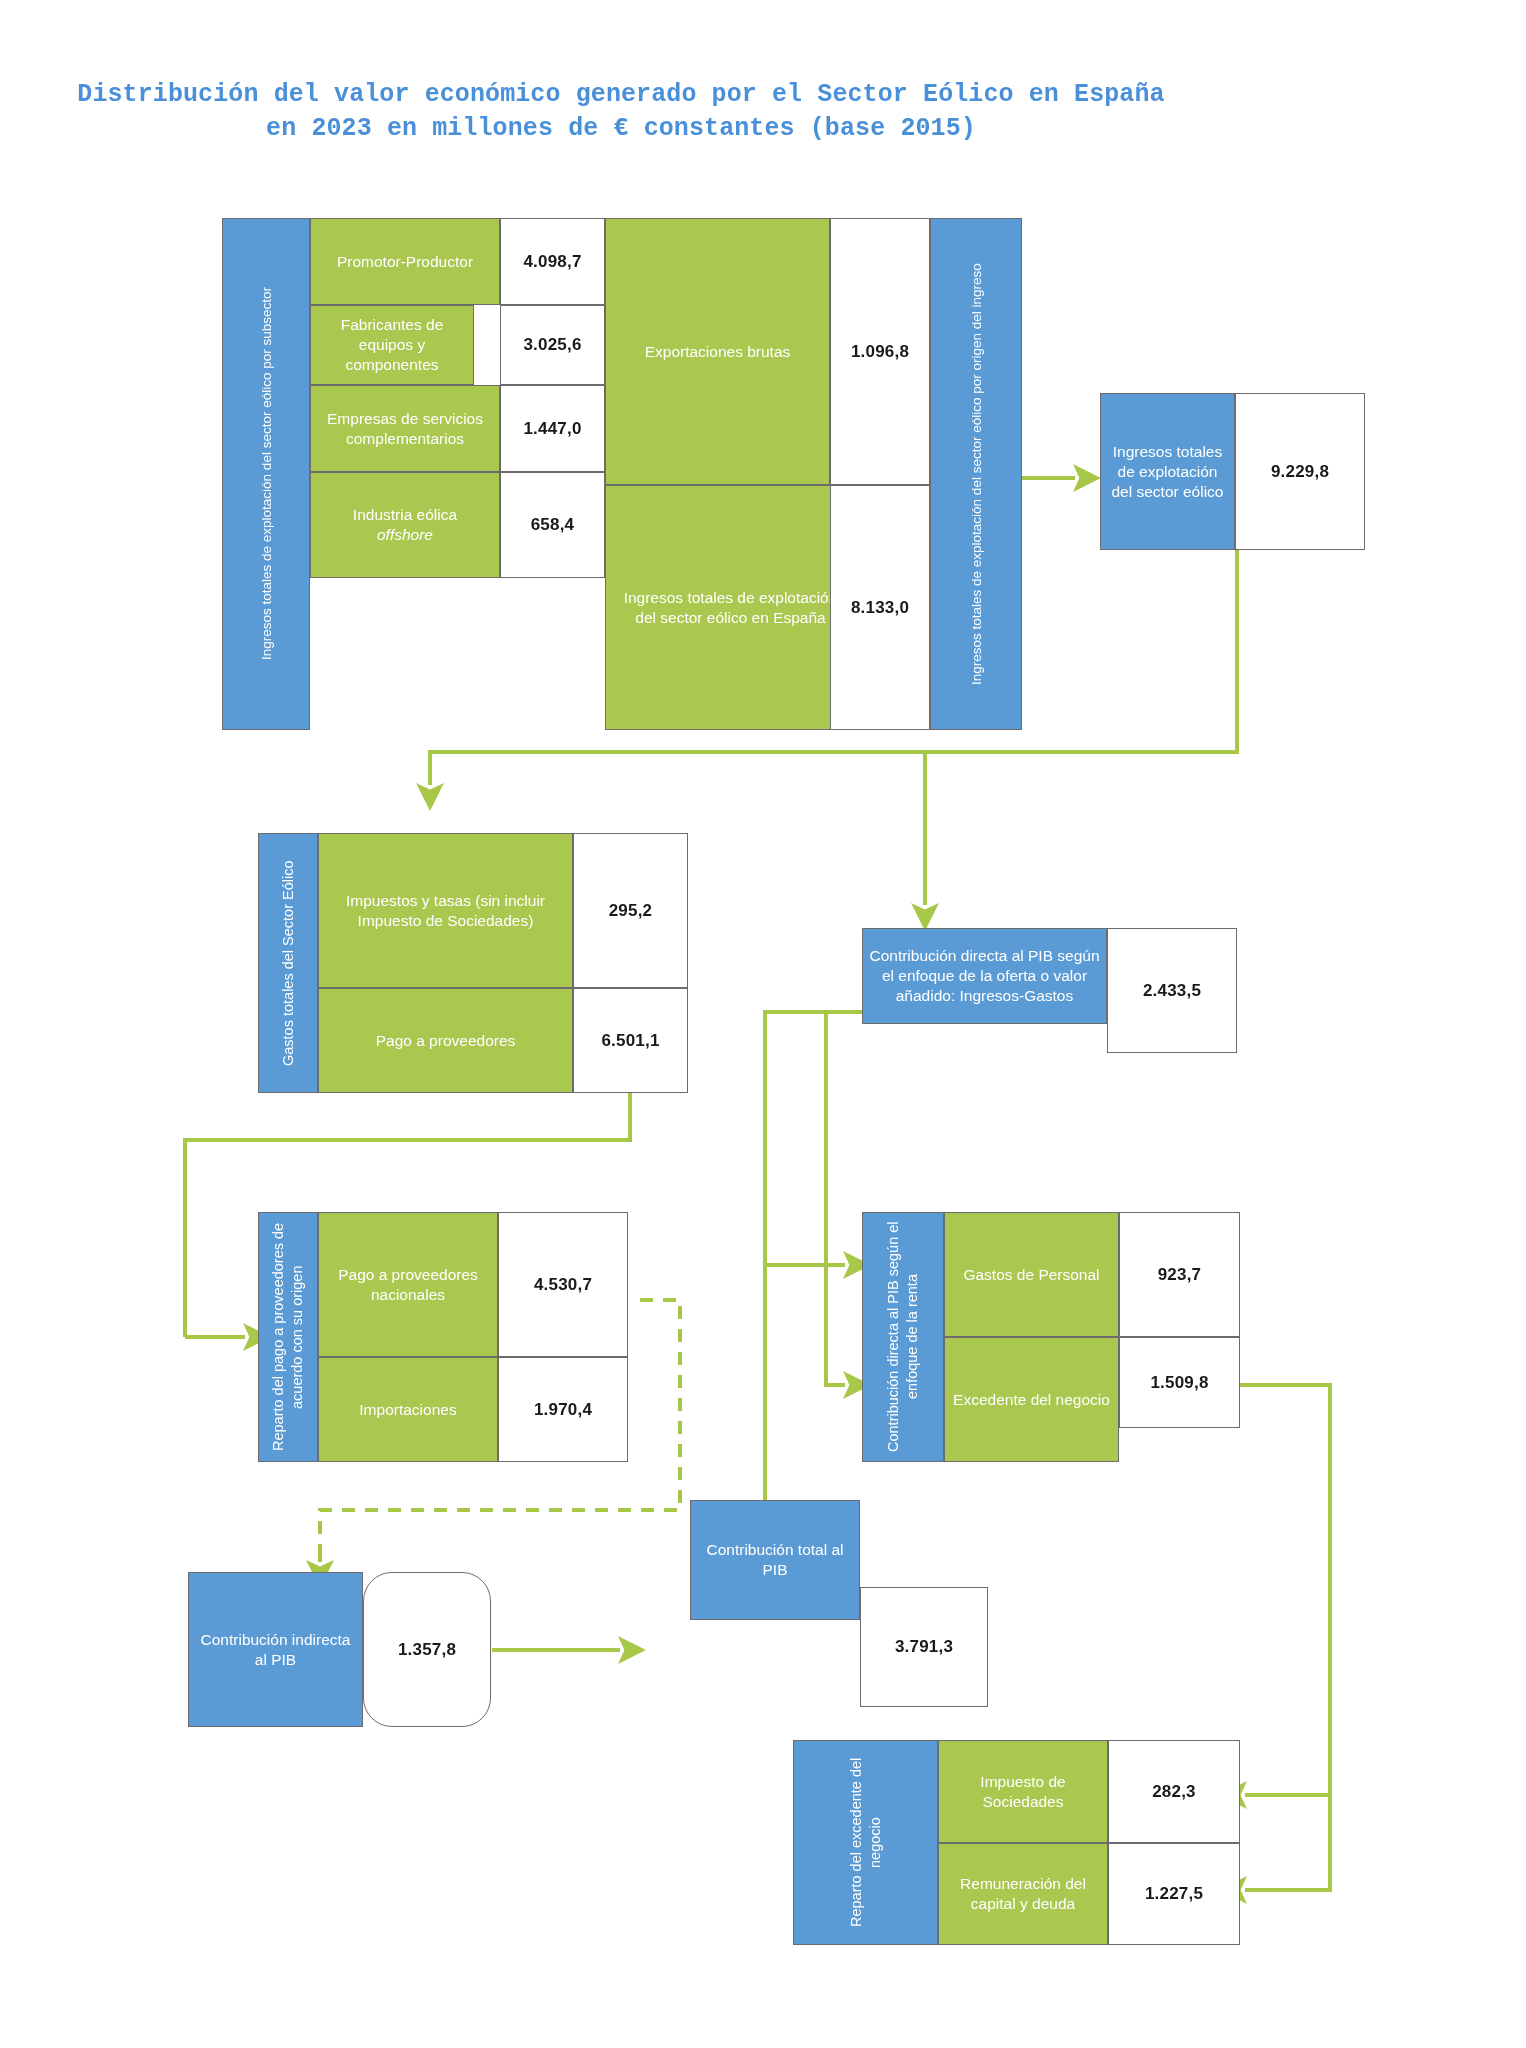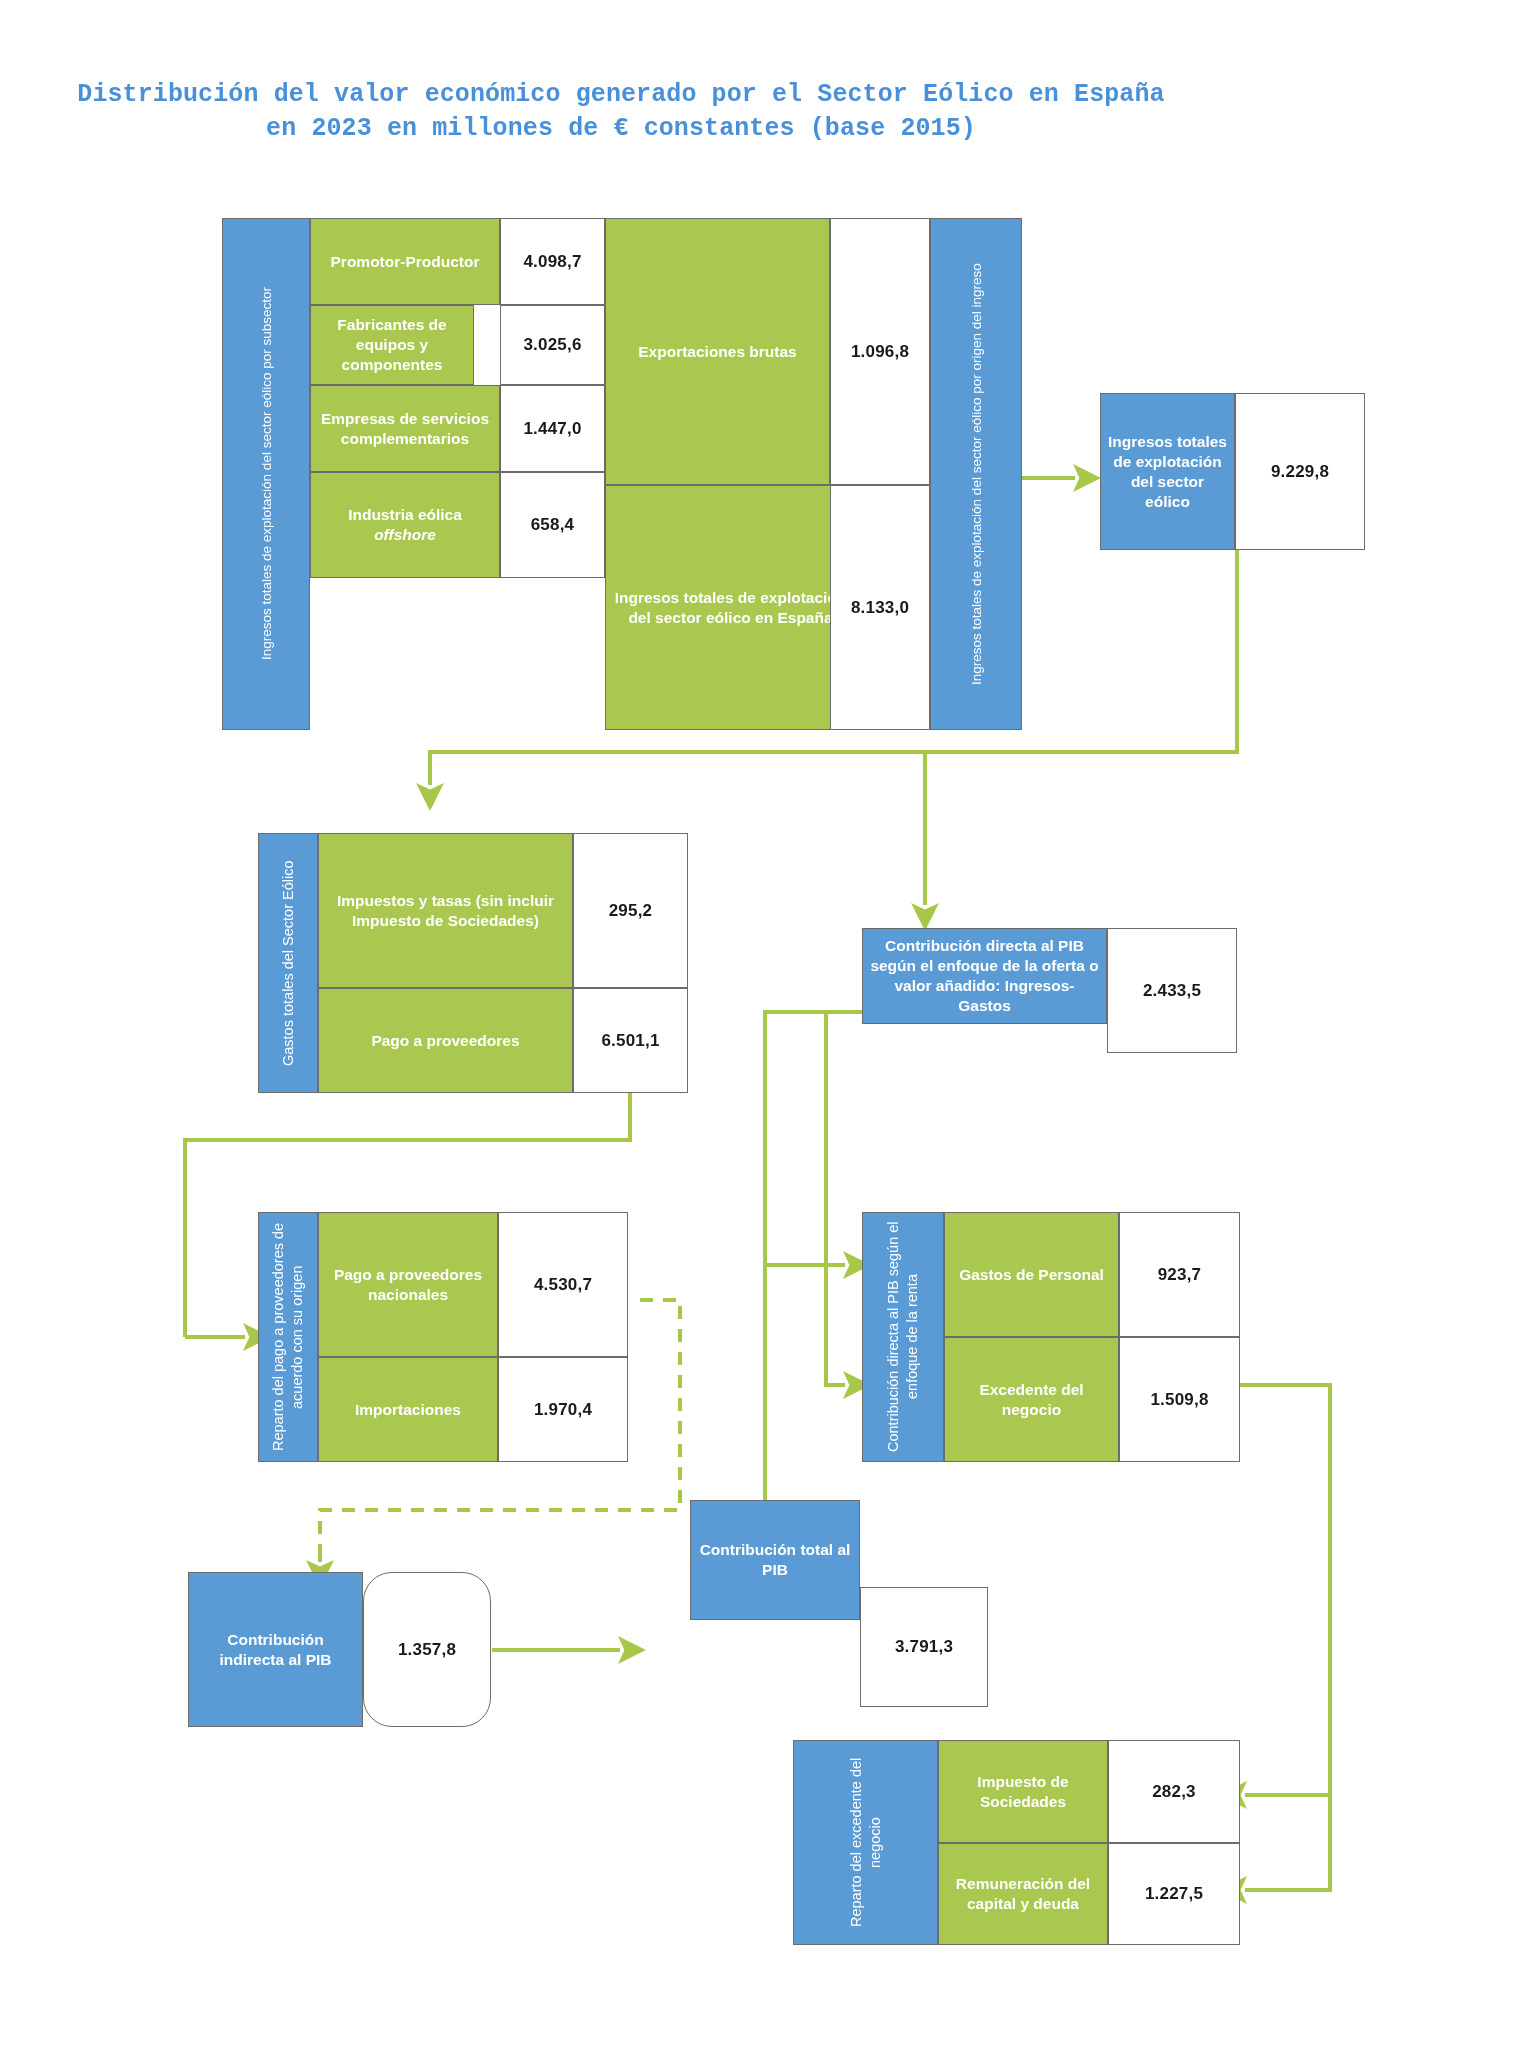--- a/index.html
+++ b/index.html
@@ -40,21 +40,21 @@
   .green{background:#aac martinique;}
   .green{background:#a9c martinique;}
   .green{background:#aac750;color:#ffffff;}
   .white{background:#ffffff;color:#1a1a1a;font-weight:bold;}
   .vlabel{writing-mode:vertical-rl;transform:rotate(180deg);}
 
   .t13{font-size:13.5px;line-height:17px;}
   .t14{font-size:14.5px;line-height:19px;}
   .t15{font-size:15.5px;line-height:20px;}
   .num{font-size:17px;font-weight:bold;letter-spacing:.2px;}
-  .pad{padding:3px 6px;font-weight:bold;}
+  .pad{padding:3px 6px;}
   i.it{font-style:italic;}
 </style>
 </head>
 <body>
 
 <div id="stage">
 
   <div id="title">
     <span>Distribución del valor económico generado por el Sector Eólico en España</span>
     <span class="l2">en 2023 en millones de € constantes (base 2015)</span>
@@ -210,21 +210,21 @@
   </div>
   <div class="cell green t15 pad" style="left:944px;top:1212px;width:175px;height:125px;">
     <span>Gastos de Personal</span>
   </div>
   <div class="cell white num" style="left:1119px;top:1212px;width:121px;height:125px;">
     <span>923,7</span>
   </div>
   <div class="cell green t15 pad" style="left:944px;top:1337px;width:175px;height:125px;">
     <span>Excedente del negocio</span>
   </div>
-  <div class="cell white num" style="left:1119px;top:1337px;width:121px;height:125px;">
+  <div class="cell white num" style="left:1119px;top:1337px;width:121px;height:91px;">
     <span>1.509,8</span>
   </div>
 
   <div class="cell blue t15 pad" style="left:188px;top:1572px;width:175px;height:155px;">
     <span>Contribución indirecta al PIB</span>
   </div>
   <div class="cell white num" style="left:363px;top:1572px;width:128px;height:155px;border-radius:29px;">
     <span>1.357,8</span>
   </div>
 

